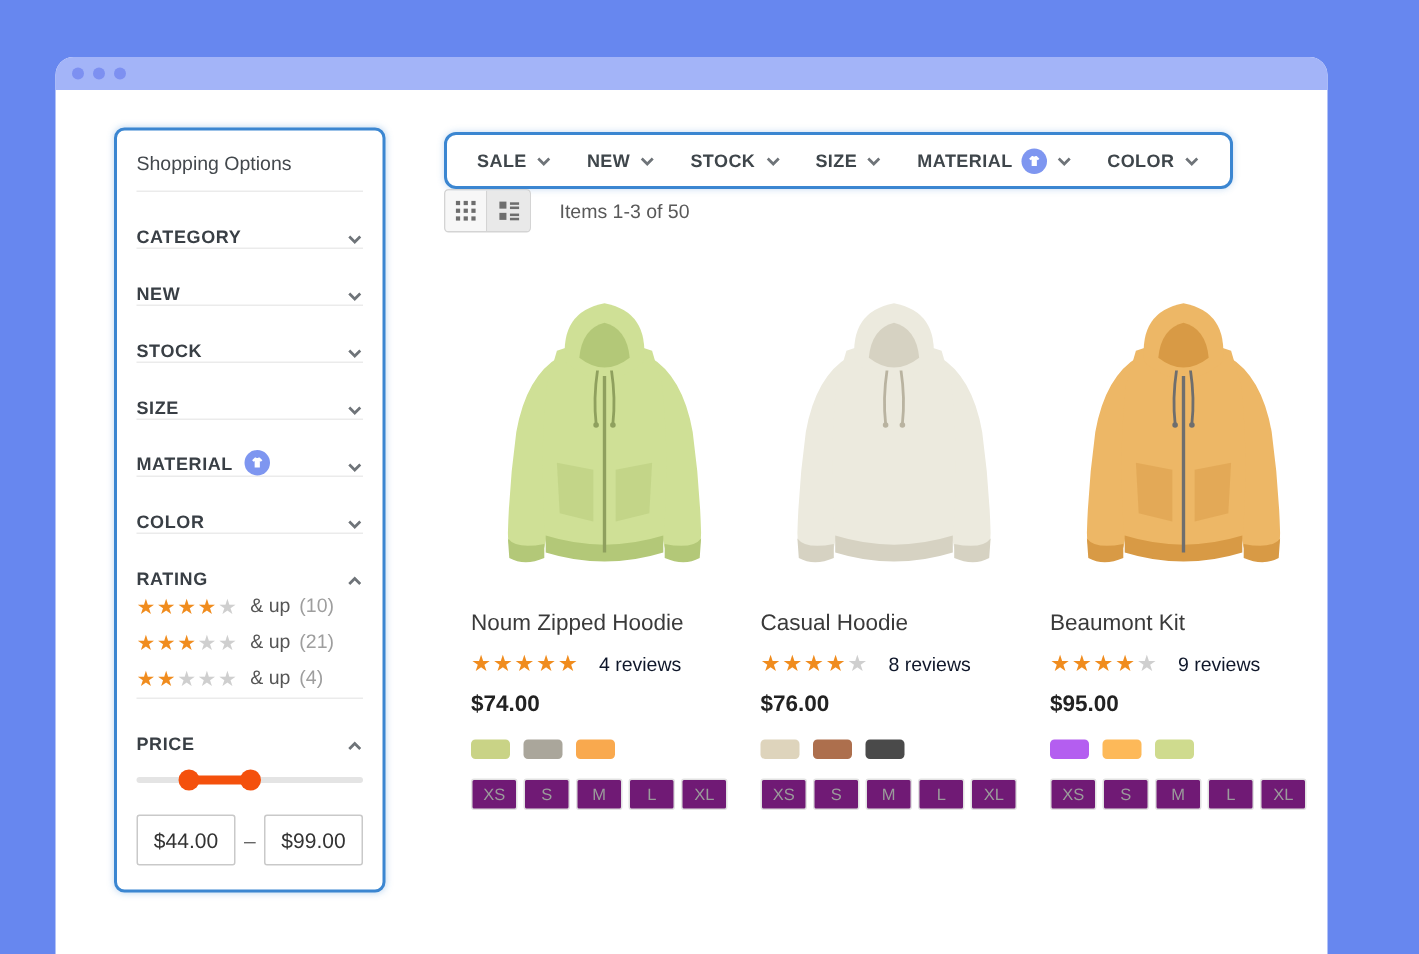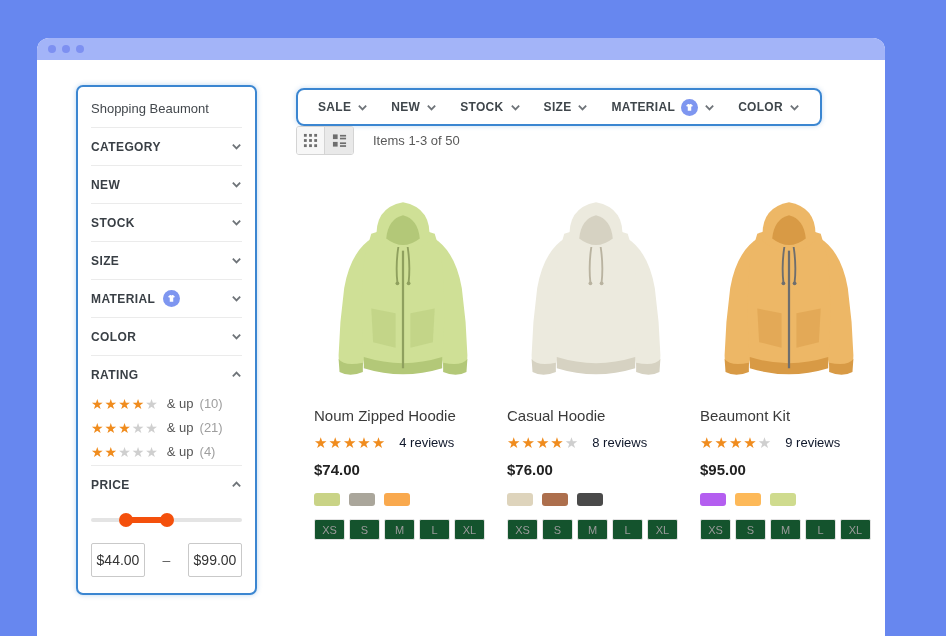--- a/index.html
+++ b/index.html
@@ -13,21 +13,21 @@
   .dot { width:8px; height:8px; border-radius:50%; background:#7d90f1; }
 
   .content { position:relative; width:100%; height:calc(100% - 22px); }
 
   
   .sidebar { position:absolute; left:39px; top:25px; width:181px; min-height:500px;
              border:2px solid #3b86d1; border-radius:7px; background:#fff;
              box-shadow:0 0 5px rgba(59,134,209,.35); padding:10px 13px 14px; }
   .sb-title { font-size:13px; color:#43484d; padding:4px 0 11px; border-bottom:1px solid #ebebeb; }
   .sb-section { border-bottom:1px solid #ebebeb; padding:0; }
-  .sb-head { display:flex; align-items:center; justify-content:space-between;
+  .sb-head { display:flex; align-items:flex-end; justify-content:space-between;
              height:37px; cursor:pointer; }
   .sb-label { font-size:12px; font-weight:bold; color:#393f45; letter-spacing:.4px;
               display:flex; align-items:center; gap:8px; }
   .chev { width:11px; height:11px; stroke:#6f7479; stroke-width:2; fill:none; }
   .chev.up { transform:rotate(180deg); }
   .badge { width:17px; height:17px; border-radius:50%; background:#7e96f0;
            display:inline-flex; align-items:center; justify-content:center; }
   .badge svg { width:11px; height:11px; fill:#fff; }
 
   .rating-row { display:flex; align-items:center; gap:3px; padding:3px 0 6px; cursor:pointer; }
@@ -36,21 +36,21 @@
   .rate-suffix { font-size:13px; color:#555; margin-left:5px; }
   .rate-count { font-size:13px; color:#9e9e9e; margin-left:3px; }
   .sb-section .rating-row .stars { font-size:14px; }
 
   .slider { position:relative; height:14px; margin:10px 0 16px; }
   .slider .track { position:absolute; top:5px; left:0; right:0; height:4px; background:#e4e4e4; border-radius:2px; }
   .slider .fill  { position:absolute; top:4px; height:6px; background:#f4500c; border-radius:3px; }
   .slider .handle { position:absolute; top:0; width:14px; height:14px; border-radius:50%;
                     background:#f4500c; margin-left:-7px; cursor:pointer; }
   .price-row { display:flex; align-items:center; justify-content:space-between; padding-bottom:2px; }
-  .price-input { width:54px; height:34px; border:1px solid #c9c9c9; border-radius:2px;
+  .price-input { width:66px; height:34px; border:1px solid #c9c9c9; border-radius:2px;
                  font-size:14px; color:#333; text-align:center; font-family:inherit; background:#fff; }
   .price-sep { color:#666; font-size:14px; }
 
   
   .main { position:absolute; left:259px; top:28px; width:566px; }
   .filter-bar { width:526px; height:38px; border:2px solid #3b86d1; border-radius:8px;
                 box-shadow:0 0 5px rgba(59,134,209,.3);
                 display:flex; align-items:center; justify-content:space-between; padding:0 20px; }
   .chip { display:flex; align-items:center; gap:6px; cursor:pointer; }
   .chip-label { font-size:12px; color:#3f464b; font-weight:bold; letter-spacing:.3px; }
@@ -67,37 +67,37 @@
   .card { display:flex; flex-direction:column; }
   .photo { height:212px; display:flex; align-items:center; justify-content:center; cursor:pointer; }
   .photo svg { width:168px; height:206px; }
   .p-name { margin-top:13px; font-size:15px; color:#3a3a3a; cursor:pointer; }
   .p-rating { margin-top:11px; display:flex; align-items:center; }
   .reviews-link { font-size:13px; color:#0f172a; margin-left:13px; cursor:pointer; }
   .p-price { margin-top:11px; font-size:15px; font-weight:bold; color:#222; }
   .swatches { margin-top:15px; display:flex; gap:9px; }
   .swatch { width:26px; height:13px; border-radius:3px; cursor:pointer; }
   .sizes { margin-top:13px; display:flex; gap:4px; }
-  .size-box { width:31px; height:21px; background:#14532d; border:1px solid #e2e2e2; border-radius:2px;
+  .size-box { width:31px; height:21px; background:#701a75; border:1px solid #e2e2e2; border-radius:2px;
               font-size:11px; color:#9b9b9b; display:flex; align-items:center; justify-content:center; cursor:pointer; }
 </style>
 </head>
 <body>
 
 <div class="window">
   <div class="titlebar">
     <span class="dot"></span>
     <span class="dot"></span>
     <span class="dot"></span>
   </div>
 
   <div class="content">
 
     <aside class="sidebar">
-      <div class="sb-title">Shopping Beaumont</div>
+      <div class="sb-title">Shopping Options</div>
       <div id="sb-sections">
           <div class="sb-section">
             <div class="sb-head">
               <span class="sb-label">CATEGORY</span>
               <svg class="chev" viewBox="0 0 12 12">
                 <polyline points="2,4 6,8 10,4"></polyline>
               </svg>
             </div>
           </div>
           <div class="sb-section">

